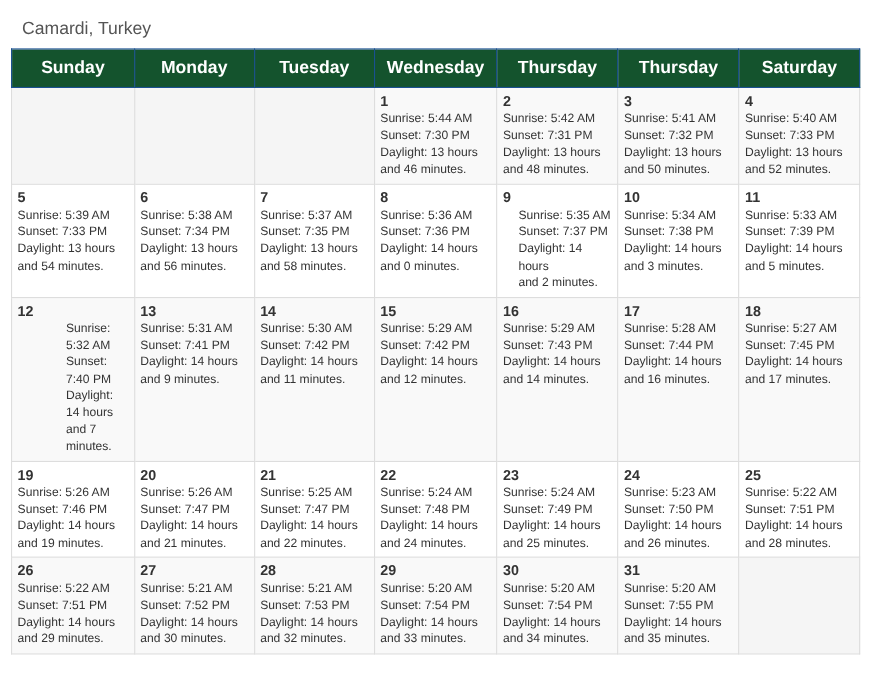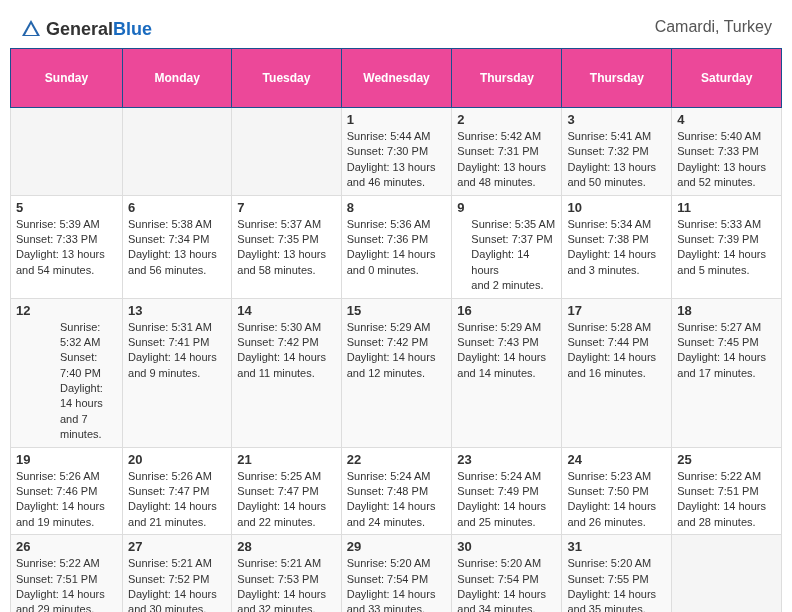--- a/index.html
+++ b/index.html
@@ -46,26 +46,26 @@
     .location {
       font-size: 16px;
       color: #555;
     }
     .calendar {
       width: 100%;
       border-collapse: collapse;
       border: 1px solid #ccc;
     }
     .calendar thead tr th {
-      background-color: #ec4899;
+      background-color: #14532d;
       color: #fff;
-      font-size: 12px;
+      font-size: 16px;
       font-weight: bold;
       text-align: center;
-      padding: 22px 4px;
+      padding: 8px 4px;
       border: 1px solid #1a5090;
     }
     .calendar tbody tr td {
       vertical-align: top;
       border: 1px solid #ddd;
       padding: 4px 5px;
       width: 113px;
       min-height: 80px;
       font-size: 10.5px;
       color: #333;
@@ -89,29 +89,20 @@
       color: #333;
     }
     .empty-cell {
       background: #f5f5f5 !important;
     }
   </style>
 </head>
 <body>
 
 <div class="header-area">
-  <div class="logo">
-    <svg class="logo-icon" viewBox="0 0 22 22">
-      <polygon points="11,2 20,18 2,18" fill="#2566ac"></polygon>
-      <polygon points="11,6 17,17 5,17" fill="#fff"></polygon>
-    </svg>
-    <div>
-      <span class="logo-text-general">General</span><span class="logo-text-blue">Blue</span>
-    </div>
-  </div>
   <div class="title-area">
     <div class="location">Camardi, Turkey</div>
   </div>
 </div>
 
 <table class="calendar">
   <thead>
     <tr>
     <th>Sunday</th>
         <th>Monday</th>

